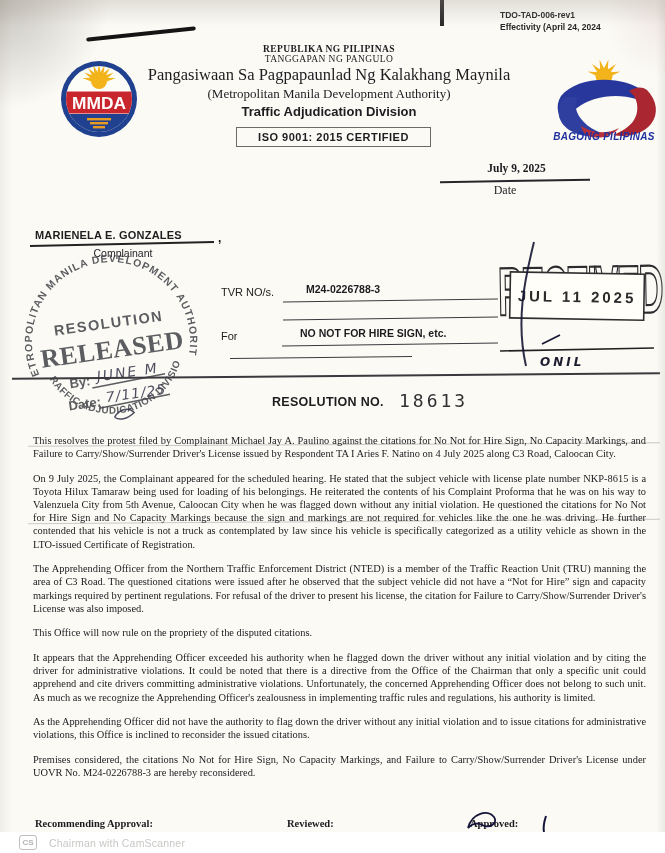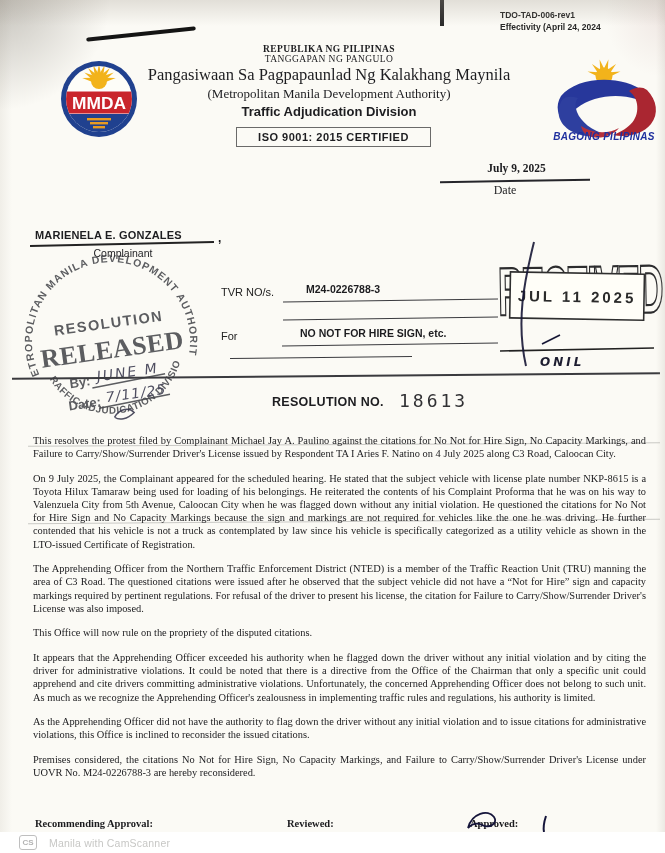--- a/index.html
+++ b/index.html
@@ -218,16 +218,16 @@
   <div class="abs signoff" style="left:470px;top:818px;">Approved:</div>
   <div class="abs" style="left:462px;top:806px;width:95px;height:30px;">
     <svg width="95" height="30" viewBox="0 0 95 30">
       <path d="M6,22 C10,7 26,3 32,11 C36,17 28,23 20,19 C14,16 9,19 6,22" stroke="#15153a" stroke-width="1.8" fill="none"></path>
       <path d="M84,10 C82,16 81,21 82,26" stroke="#15153a" stroke-width="2" fill="none"></path>
     </svg>
   </div>
 
   <div class="abs cs-bar">
     <div class="cs-badge">CS</div>
-    <div class="cs-text">Manila with CamScanner</div>
+    <div class="cs-text">Chairman with CamScanner</div>
   </div>
 
 </div>
 
 </body></html>

